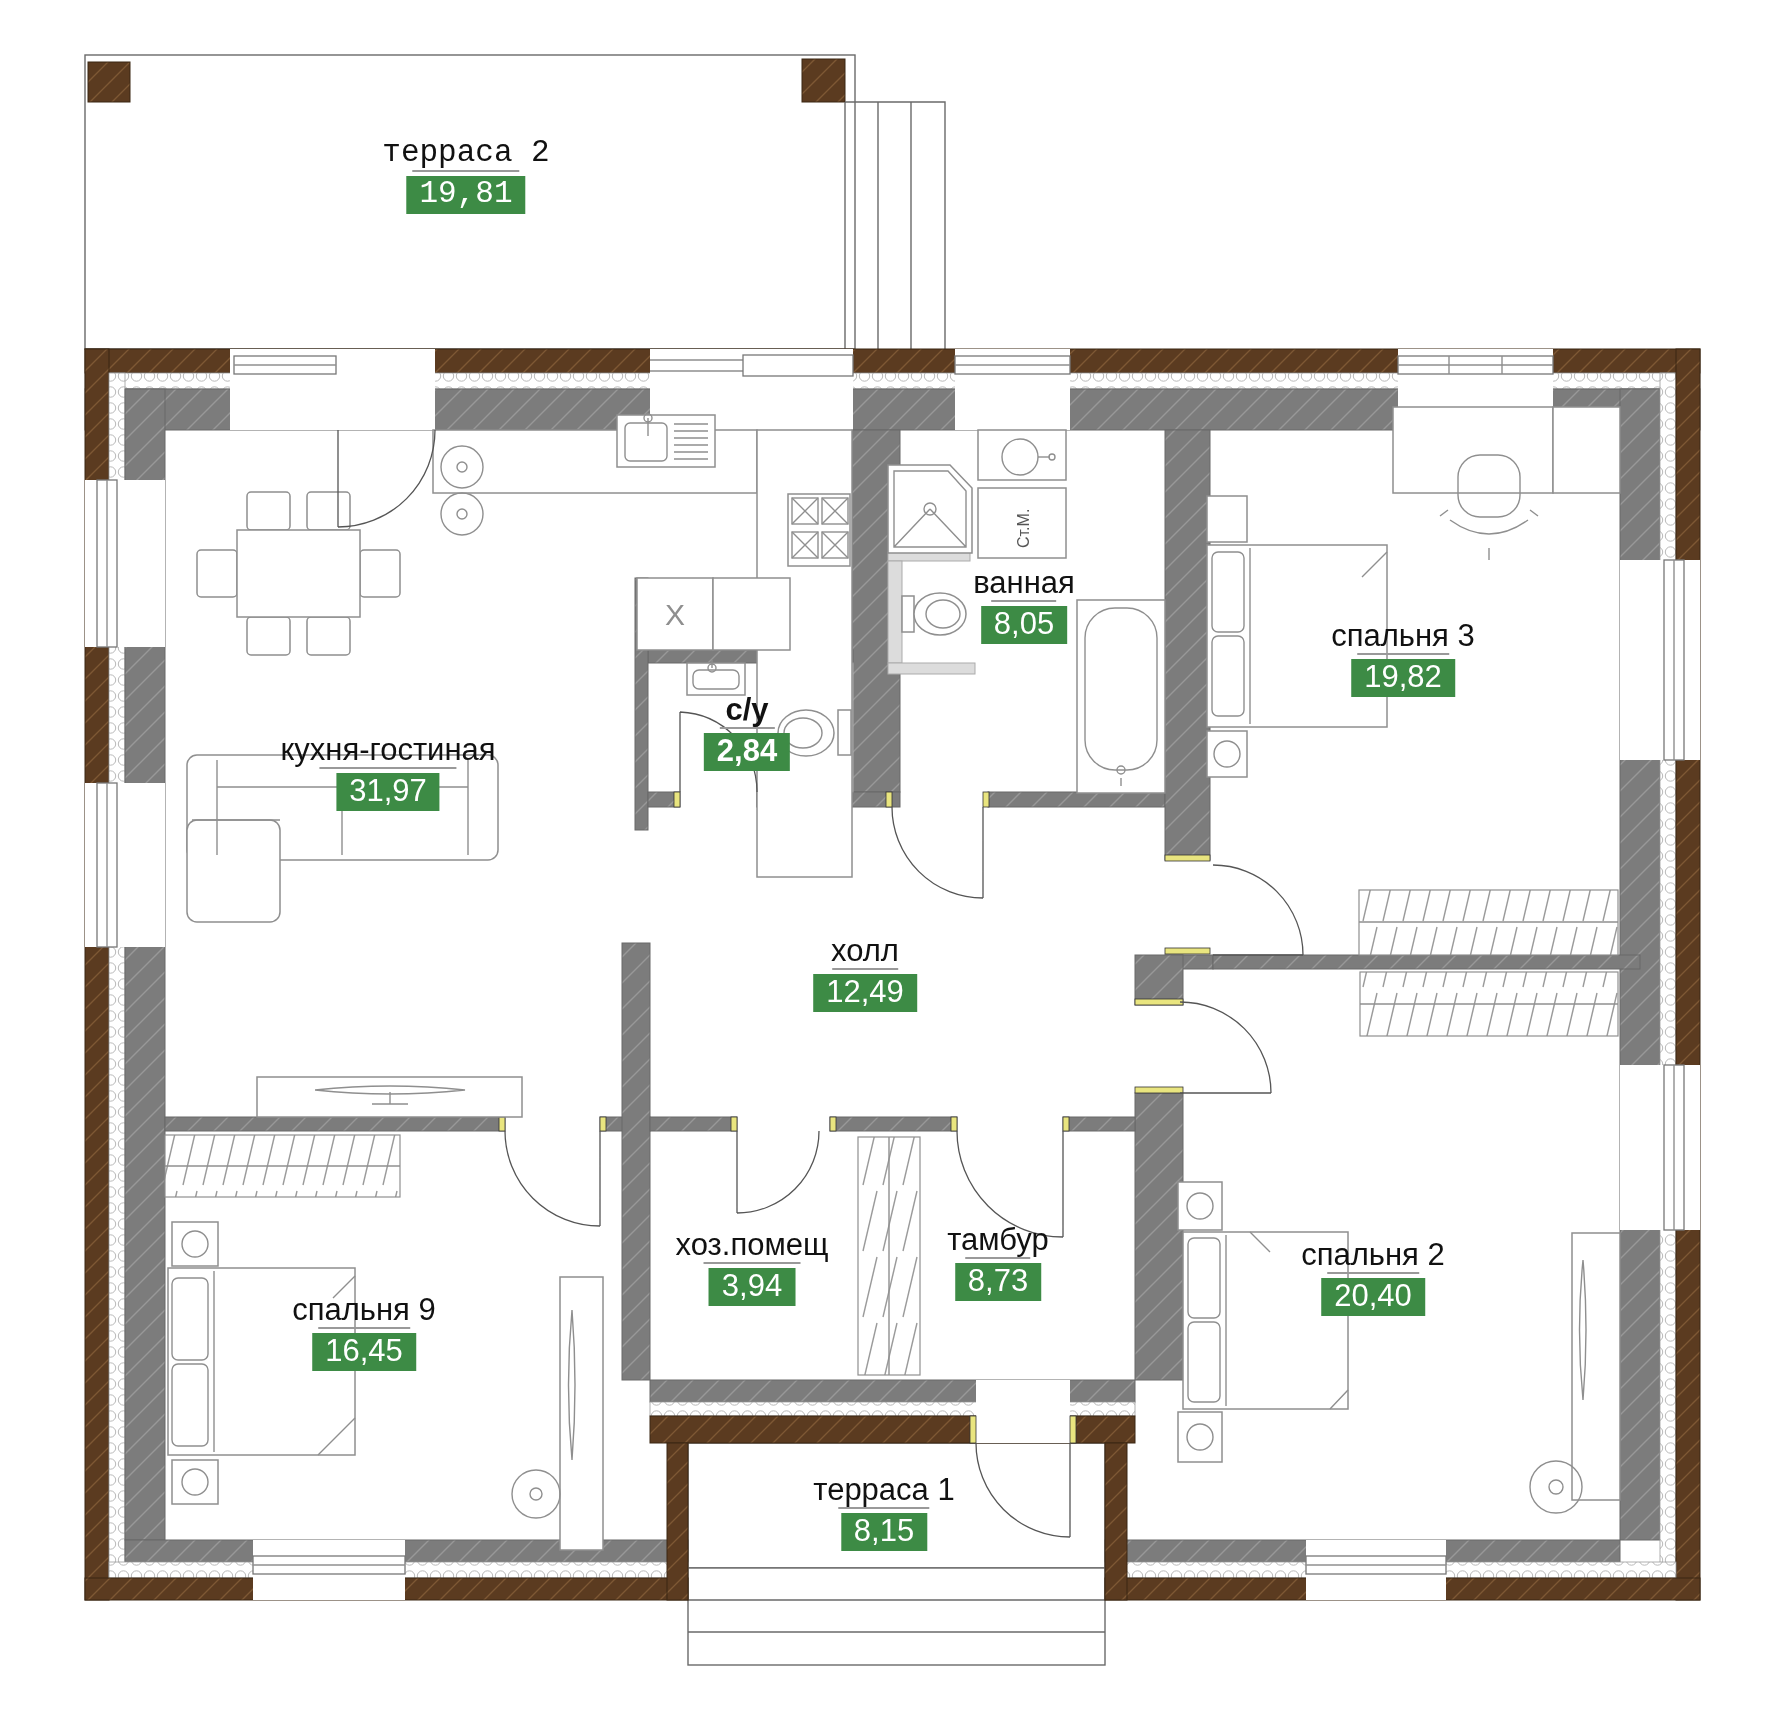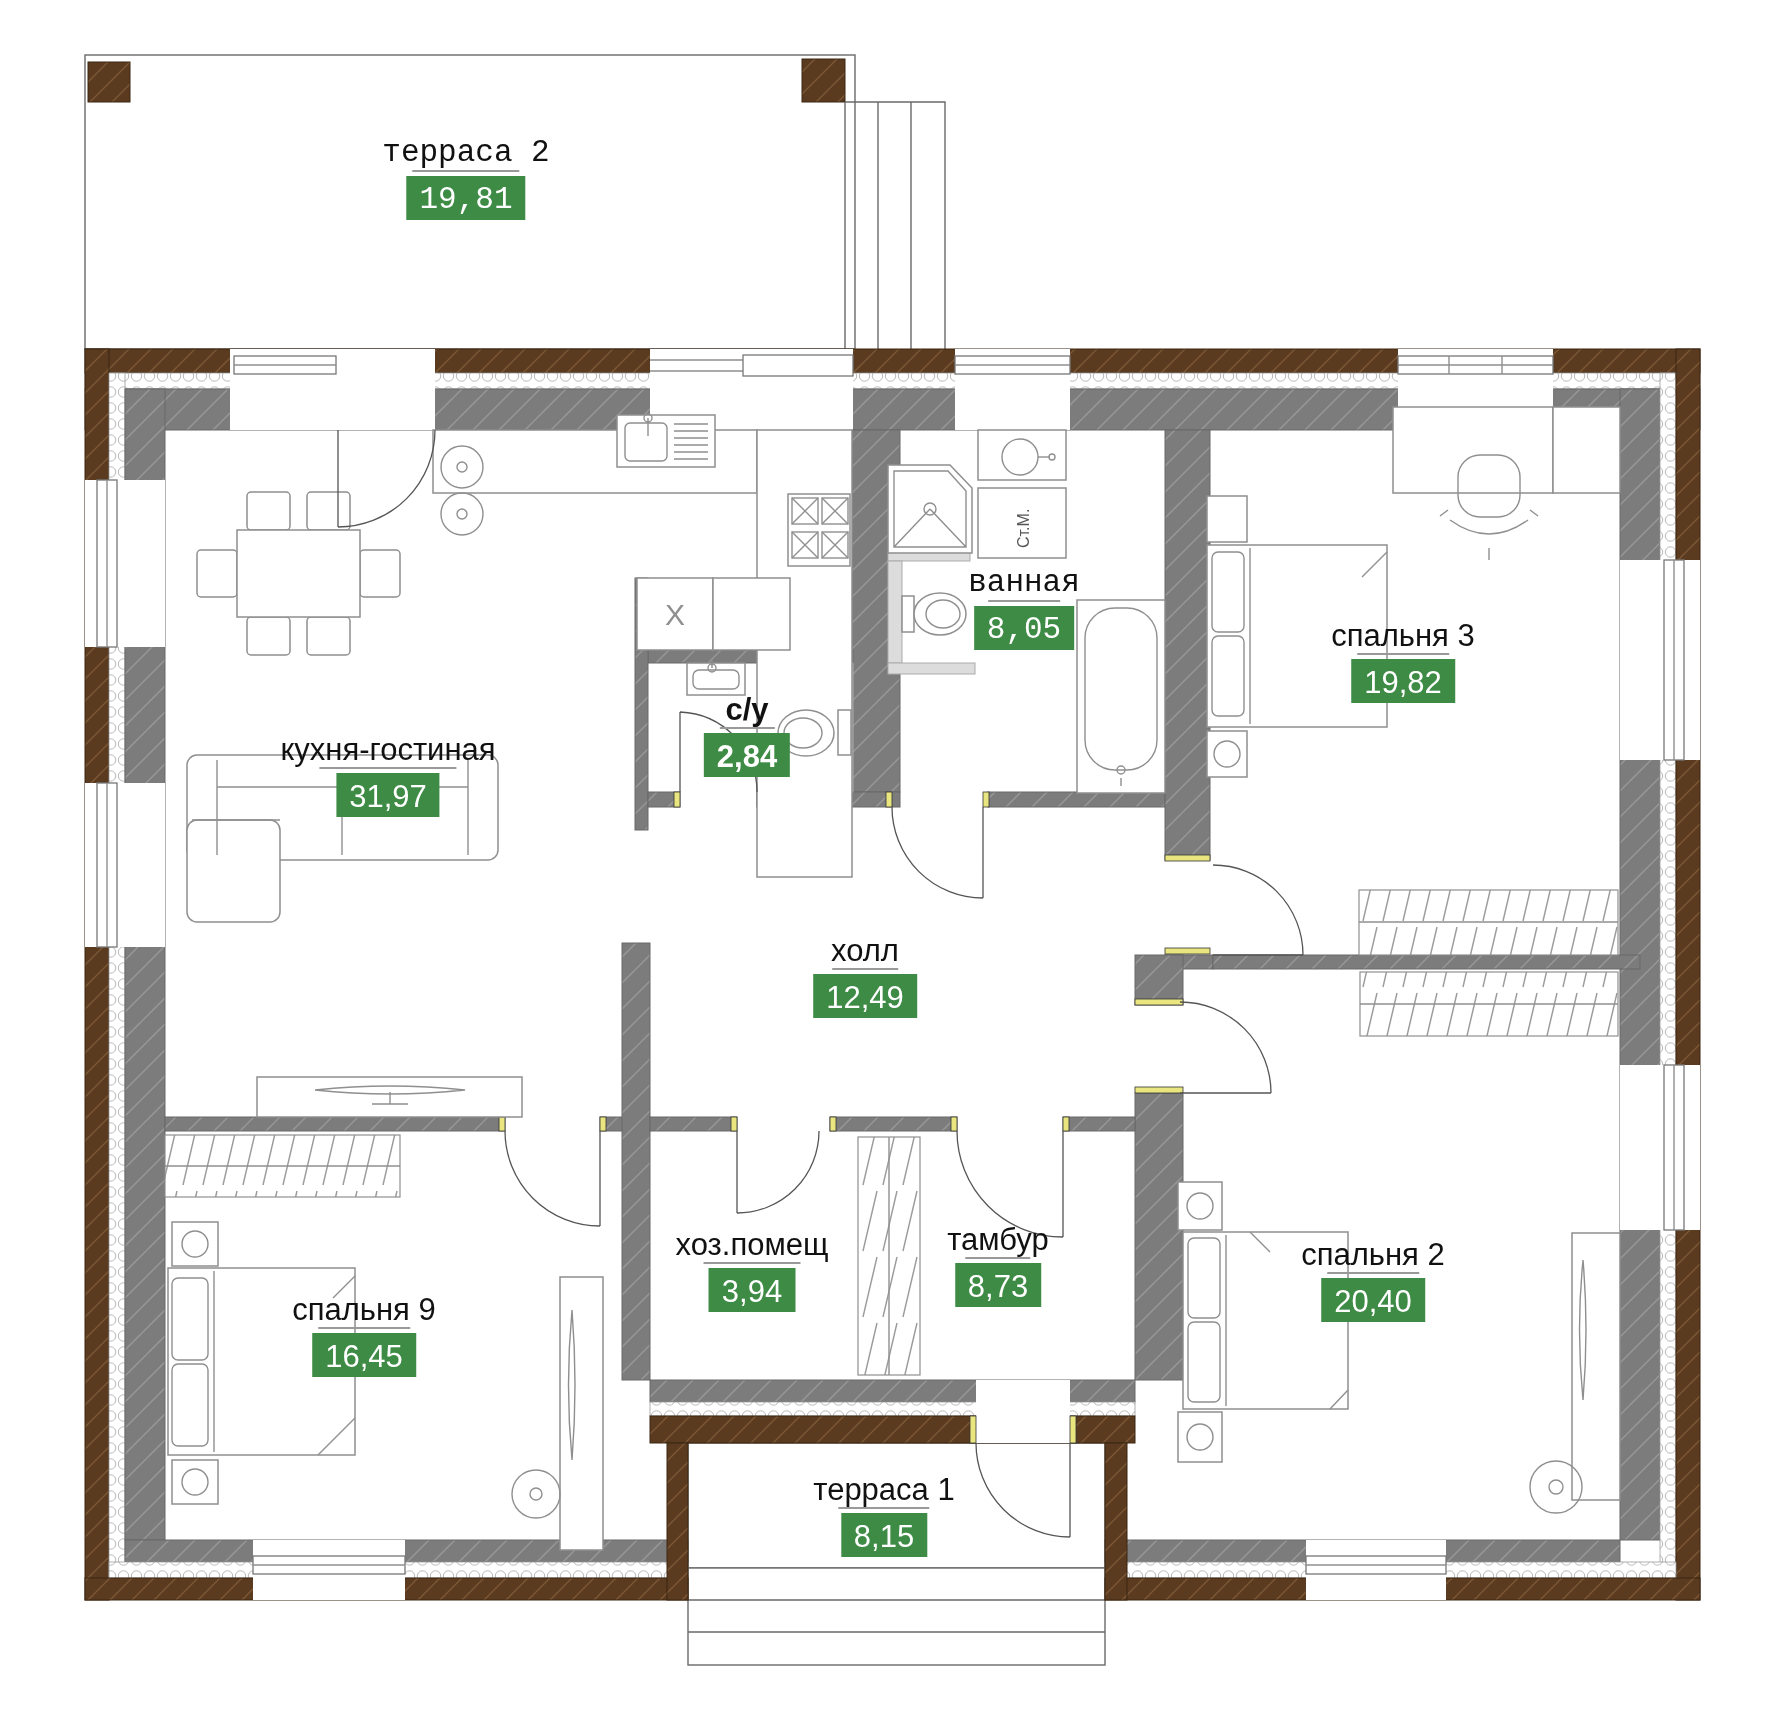--- a/index.html
+++ b/index.html
@@ -23,21 +23,21 @@
   .cap{fill:var(--yellow,#e9e57f);stroke:#333;stroke-width:.8}
   .closet{fill:url(#pClo);stroke:#8f8f8f;stroke-width:1.2}
   .smalltxt{font:16px "Liberation Sans",sans-serif;fill:#555}
   .xtxt{font:30px "Liberation Sans",sans-serif;fill:#8f8f8f}
 
   
   .room-label{position:absolute;transform:translateX(-50%);text-align:center;color:#111;white-space:nowrap}
   .room-label .nm{display:block;font-size:31px;line-height:34px}
   .room-label .ul{height:2px;background:#999;margin:0 auto 4px;width:64%}
   .room-label .badge{display:inline-block;background:var(--green,#3d8b45);color:#fff;
-                     font-size:31px;line-height:34px;padding:7px 13px 3px}
+                     font-size:31px;line-height:34px;padding:1px 13px 3px}
 </style>
 </head>
 <body>
 
 <div class="stage">
 <svg width="1767" height="1710" viewBox="0 0 1767 1710">
   <defs>
     <pattern id="pBrown" width="22" height="22" patternUnits="userSpaceOnUse">
       <rect width="22" height="22" fill="#5b3b20"></rect>
       <path d="M-6,22 L22,-6 M5,33 L33,5" stroke="#7e5834" stroke-width="1.3"></path>
@@ -421,21 +421,21 @@
     <g>
       <path class="door" d="M1070,1443 L1070,1537 M1070,1537 A94,94 0 0 1 976,1443"></path>
     </g>
   </g>
 </svg>
 
 <div>
       <div class="room-label" style="left: 466px; top: 136px; font-family: Liberation Mono, monospace;"><span class="nm">терраса 2</span><div class="ul"></div><span class="badge">19,81</span></div>
       <div class="room-label" style="left: 388px; top: 733px;"><span class="nm">кухня-гостиная</span><div class="ul"></div><span class="badge">31,97</span></div>
       <div class="room-label" style="left: 747px; top: 693px; font-weight: bold;"><span class="nm">с/у</span><div class="ul"></div><span class="badge">2,84</span></div>
-      <div class="room-label" style="left: 1024px; top: 566px; font-family: Liberation Mono, monospace;"><span class="nm">ванная</span><div class="ul"></div><span class="badge">8,05</span></div>
+      <div class="room-label" style="left: 1024px; top: 566px;"><span class="nm">ванная</span><div class="ul"></div><span class="badge">8,05</span></div>
       <div class="room-label" style="left: 1403px; top: 619px;"><span class="nm">спальня 3</span><div class="ul"></div><span class="badge">19,82</span></div>
       <div class="room-label" style="left: 865px; top: 934px;"><span class="nm">холл</span><div class="ul"></div><span class="badge">12,49</span></div>
       <div class="room-label" style="left: 364px; top: 1293px;"><span class="nm">спальня 9</span><div class="ul"></div><span class="badge">16,45</span></div>
       <div class="room-label" style="left: 752px; top: 1228px;"><span class="nm">хоз.помещ</span><div class="ul"></div><span class="badge">3,94</span></div>
       <div class="room-label" style="left: 998px; top: 1223px;"><span class="nm">тамбур</span><div class="ul"></div><span class="badge">8,73</span></div>
       <div class="room-label" style="left: 1373px; top: 1238px;"><span class="nm">спальня 2</span><div class="ul"></div><span class="badge">20,40</span></div>
       <div class="room-label" style="left: 884px; top: 1473px;"><span class="nm">терраса 1</span><div class="ul"></div><span class="badge">8,15</span></div>
     </div>
 </div>
 

